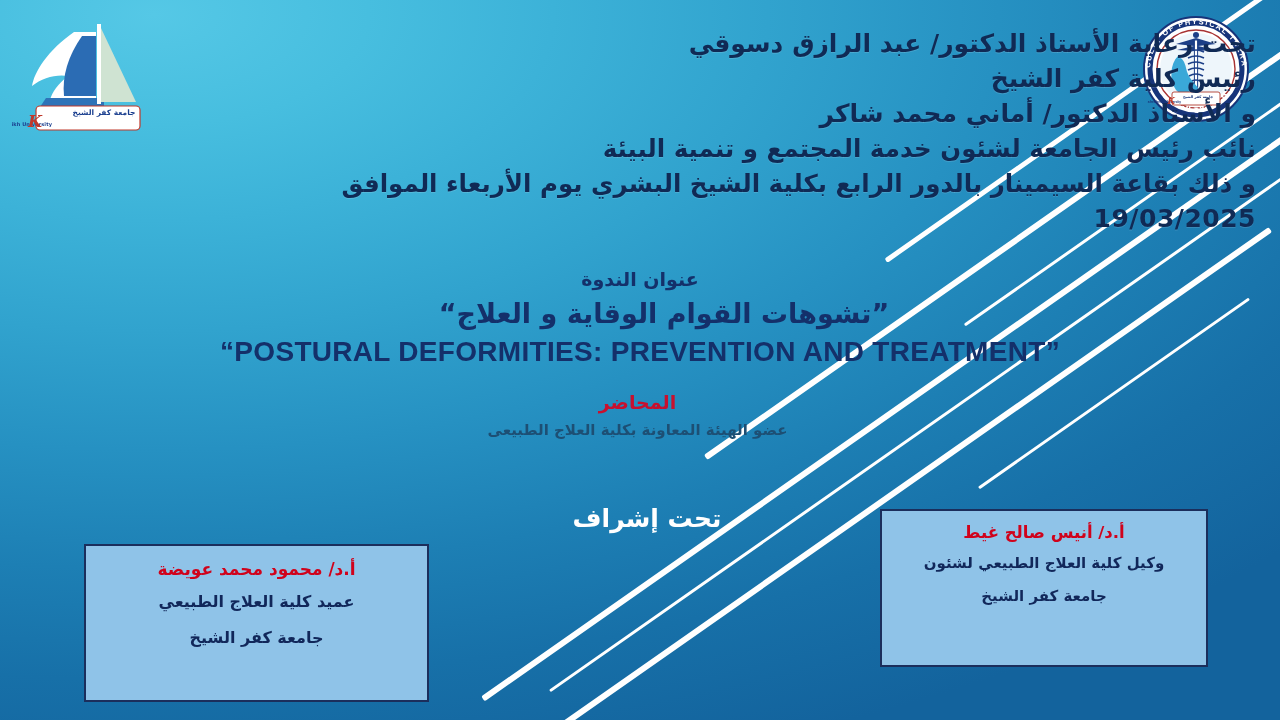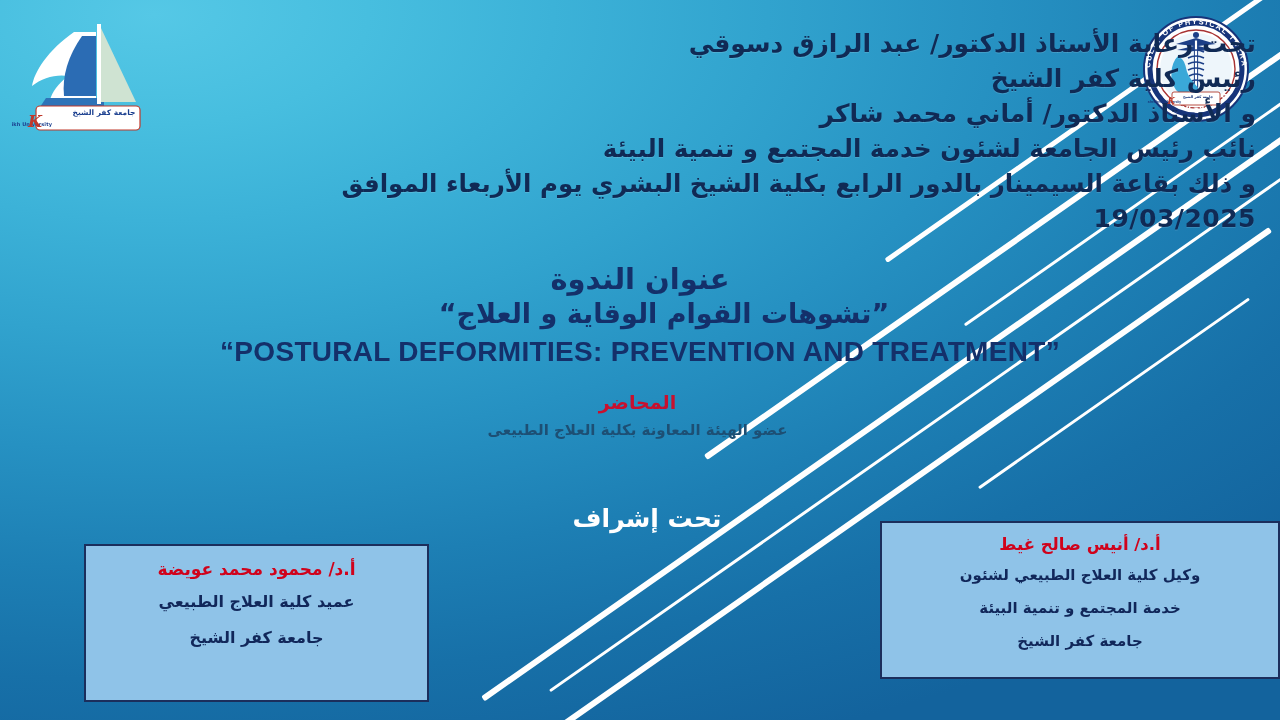--- a/index.html
+++ b/index.html
@@ -70,21 +70,21 @@
   
   .title-block {
     position: absolute;
     left: 0;
     right: 0;
     top: 262px;
     text-align: center;
     color: #14306a;
     font-weight: bold;
   }
-  .t-label { display:block; font-size: 29px; line-height: 34px; }
+  .t-label { display:block; font-size: 19px; line-height: 34px; }
   .t-ar    { display:block; font-size: 27px; line-height: 36px; margin-left: 48px; }
   .t-en    {
     display:block;
     font-size: 28px;
     line-height: 40px;
     direction: ltr;
     letter-spacing: 0.3px;
     font-family: "Liberation Sans", sans-serif;
     font-weight: bold;
   }
@@ -136,21 +136,21 @@
   
   .name-box {
     position: absolute;
     background: #8fc3e8;
     border: 2px solid #1b2e5c;
     box-sizing: border-box;
     text-align: center;
     padding: 8px 10px;
   }
   .box-left  { left: 84px;  top: 544px; width: 345px; height: 158px; }
-  .box-right { left: 880px; top: 521px; width: 400px; height: 158px; }
+  .box-right { left: 880px; top: 509px; width: 328px; height: 158px; }
   .nb-name {
     display: block;
     color: #d0021b;
     font-weight: bold;
     font-size: 17px;
     line-height: 30px;
   }
   .nb-line {
     display: block;
     color: #11275a;
@@ -257,17 +257,16 @@
 
   <div class="name-box box-left">
     <span class="nb-name">أ.د/ محمود محمد عويضة</span>
     <span class="nb-line">عميد كلية العلاج الطبيعي</span>
     <span class="nb-line">جامعة كفر الشيخ</span>
   </div>
 
   <div class="name-box box-right">
     <span class="nb-name">أ.د/ أنيس صالح غيط</span>
     <span class="nb-line">وكيل كلية العلاج الطبيعي لشئون</span>
-    <span class="nb-line">خدمة المجتمع و تنمية البيئة</span>
     <span class="nb-line">جامعة كفر الشيخ</span>
   </div>
 
 </div>
 
 </body></html>

